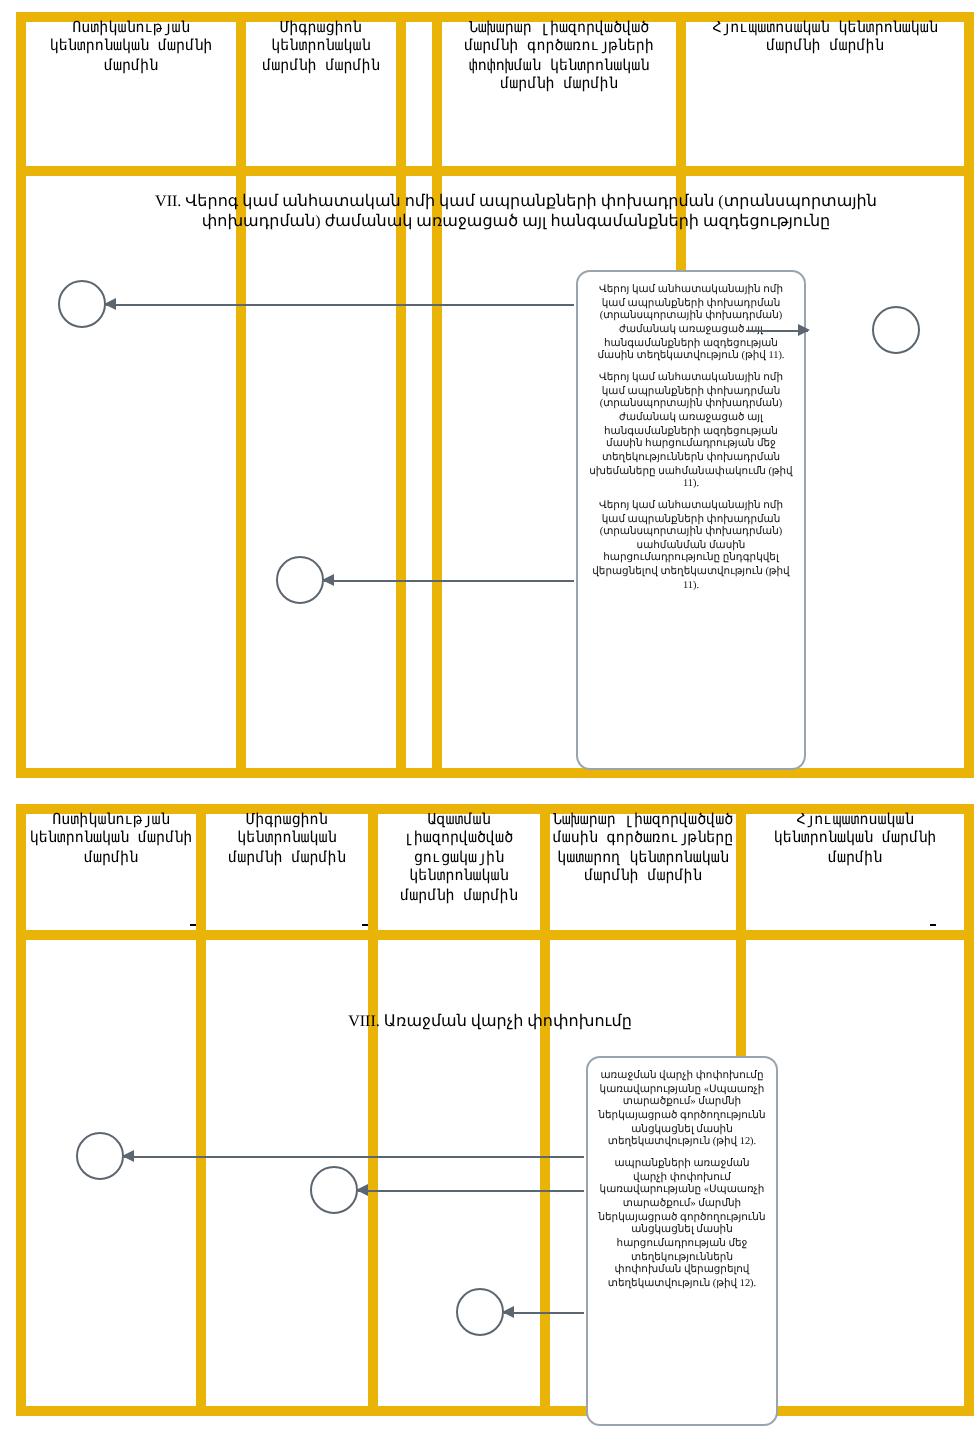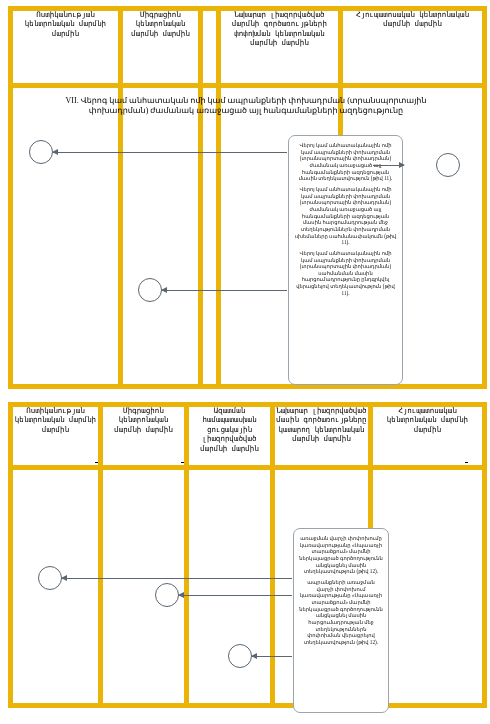--- a/index.html
+++ b/index.html
@@ -133,21 +133,21 @@
     <tr>
       <td class="lane-body" style="height:296px;"></td>
       <td class="lane-body"></td>
       <td class="lane-body"></td>
       <td class="lane-body"></td>
       <td class="lane-body"></td>
     </tr>
   </tbody>
     </table>
 
-  <div class="section-title" style="left:36px; top:96px; width:420px;">VII. Վերոգ կամ անհատական ոմի կամ ապրանքների փոխադրման (տրանսպորտային փոխադրման) ժամանակ առաջացած այլ հանգամանքների ազդեցությունը</div>
+  <div class="section-title" style="left:48px; top:96px; width:420px;">VII. Վերոգ կամ անհատական ոմի կամ ապրանքների փոխադրման (տրանսպորտային փոխադրման) ժամանակ առաջացած այլ հանգամանքների ազդեցությունը</div>
 
   <div class="proc-box" style="left:288px; top:135px; width:115px; height:250px;">
     <p>Վերոյ կամ անհատականային ոմի կամ ապրանքների փոխադրման (տրանսպորտային փոխադրման) ժամանակ առաջացած այլ հանգամանքների ազդեցության մասին տեղեկատվություն (թիվ 11).</p>
     <p>Վերոյ կամ անհատականային ոմի կամ ապրանքների փոխադրման (տրանսպորտային փոխադրման) ժամանակ առաջացած այլ հանգամանքների ազդեցության մասին հարցումադրության մեջ տեղեկություններն փոխադրման սխեմաները սահմանափակումն (թիվ 11).</p>
     <p>Վերոյ կամ անհատականային ոմի կամ ապրանքների փոխադրման (տրանսպորտային փոխադրման) սահմանման մասին հարցումադրությունը ընդգրկվել վերացնելով տեղեկատվություն (թիվ 11).</p>
   </div>
 
   <div class="circle" style="left:29px; top:140px; width:24px; height:24px;"></div>
   <div class="circle" style="left:138px; top:278px; width:24px; height:24px;"></div>
   <div class="circle" style="left:436px; top:153px; width:24px; height:24px;"></div>
@@ -161,38 +161,39 @@
       <col style="width:90px">
       <col style="width:86px">
       <col style="width:86px">
       <col style="width:98px">
       <col style="width:114px">
     </colgroup>
     <tbody>
         <tr>
       <td class="lane-head lane-head-2"><span>Ոստիկանության կենտրոնական մարմնի մարմին</span></td>
       <td class="lane-head lane-head-2"><span>Միգրացիոն կենտրոնական մարմնի մարմին</span></td>
-      <td class="lane-head lane-head-2"><span>Ազատման համապատասխան ցուցակային լիազորվածված մարմնի մարմին</span></td>
+      <td class="lane-head lane-head-2"><span>Ազատման լիազորվածված ցուցակային կենտրոնական մարմնի մարմին</span></td>
       <td class="lane-head lane-head-2"><span>Նախարար լիազորվածված մասին գործառույթները կատարող կենտրոնական մարմնի մարմին</span></td>
       <td class="lane-head lane-head-2"><span>Հյուպատոսական կենտրոնական մարմնի մարմին</span></td>
     </tr>
     <tr>
       <td class="lane-body" style="height:233px;"></td>
       <td class="lane-body"></td>
       <td class="lane-body"></td>
       <td class="lane-body"></td>
       <td class="lane-body"></td>
     </tr>
   </tbody>
     </table>
 
   <div class="lane-tick" style="left:95px; top:462px;"></div>
   <div class="lane-tick" style="left:181px; top:462px;"></div>
   <div class="lane-tick" style="left:465px; top:462px;"></div>
 
+  <div class="section-title" style="left:120px; top:506px; width:250px;">VIII. Առաջման վարչի փոփոխումը</div>
 
   <div class="proc-box" style="left:293px; top:528px; width:96px; height:185px;">
     <p>առաջման վարչի փոփոխումը կառավարությանը «Սպաառչի տարածքում» մարմնի ներկայացրած գործողությունն անցկացնել մասին տեղեկատվություն (թիվ 12).</p>
     <p>ապրանքների առաջման վարչի փոփոխում կառավարությանը «Սպաառչի տարածքում» մարմնի ներկայացրած գործողությունն անցկացնել մասին հարցումադրության մեջ տեղեկություններն փոփոխման վերացրելով տեղեկատվություն (թիվ 12).</p>
   </div>
 
   <div class="circle" style="left:38px; top:566px; width:24px; height:24px;"></div>
   <div class="circle" style="left:155px; top:583px; width:24px; height:24px;"></div>
   <div class="circle" style="left:228px; top:644px; width:24px; height:24px;"></div>
 

